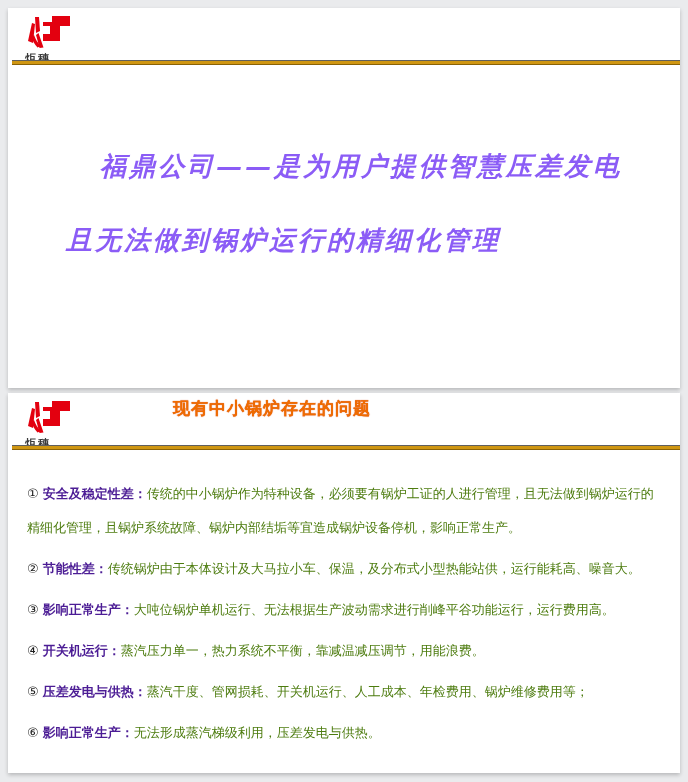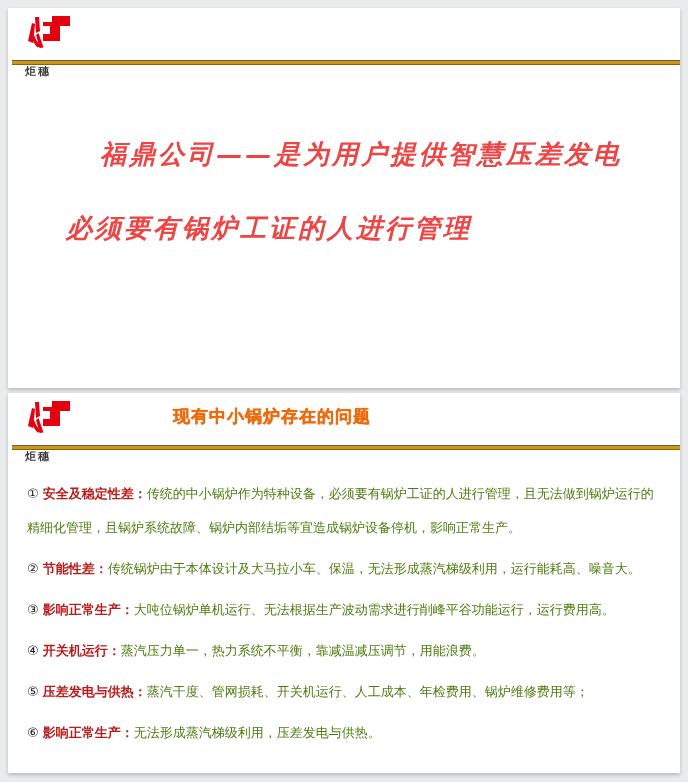--- a/index.html
+++ b/index.html
@@ -16,52 +16,52 @@
     background:#ffffff;
     box-shadow:0 2px 4px rgba(0,0,0,0.22);
   }
   .slide-1{margin-top:8px;}
   .slide-2{margin-top:5px;}
   
   .logo{position:absolute;left:17px;top:6px;width:52px;}
   .logo svg{display:block;}
   .logo-text{
     font-size:11px;font-weight:bold;color:#3a3a3a;
-    letter-spacing:2px;margin-top:14px;line-height:11px;
+    letter-spacing:2px;margin-top:1px;line-height:11px;
   }
   .gold-rule{
     position:absolute;top:52px;left:4px;right:0;height:3px;
     background:#cf9612;
     border-top:1px solid #5f5f5f;
     border-bottom:1px solid #8a6207;
   }
   
   .callig{
-    position:absolute;left:58px;top:128px;width:576px;
+    position:absolute;left:58px;top:140px;width:576px;
     font-family:"DejaVu Serif","Liberation Serif",serif;
     font-style:italic;font-weight:bold;
     font-size:26px;line-height:37px;letter-spacing:3px;
-    color:#ef4444;
+    color:#8b5cf6;
     text-indent:34px;
   }
   
   .s2-title{
-    position:absolute;left:165px;top:12px;
+    position:absolute;left:165px;top:4px;
     font-size:17px;font-weight:bold;letter-spacing:1px;
     color:#ef6c00;
     text-shadow:0 0 1px #d43a00;
   }
   
   .issues{
     position:absolute;left:19px;top:84px;width:638px;
     font-size:13px;line-height:34px;color:#1c1c1c;
   }
   .issue{margin-bottom:7px;}
   .issue .num{font-weight:normal;margin-right:4px;}
-  .issue .lbl{font-weight:bold;color:#b91c1c;}
+  .issue .lbl{font-weight:bold;color:#4c1d95;}
   .issue .txt{font-weight:normal;color:#4d7c0f;}
 </style>
 </head>
 <body>
 
 <div class="slide slide-1">
   <div class="logo">
     <span>
       <svg width="48" height="38" viewBox="0 0 48 38">
         <g fill="#e3000f">
@@ -77,21 +77,21 @@
         <rect x="18" y="12" width="7" height="8" fill="#ffffff"></rect>
       </svg>
     </span>
     <div class="logo-text">炬穗</div>
   </div>
   <div class="gold-rule"></div>
 
   <div class="callig">
     <span>福鼎公司——是为用户提供智慧压差发电</span><br>
     <br>
-    <span>必须要有锅炉工证的人进行管理</span>
+    <span>且无法做到锅炉运行的精细化管理</span>
   </div>
 </div>
 
 <div class="slide slide-2">
   <div class="logo">
     <span>
       <svg width="48" height="38" viewBox="0 0 48 38">
         <g fill="#e3000f">
           <path d="M3 27 L7 9 L10 10 L8 29 Z"></path>
           <path d="M10 3 L14 3 L15 17 L11 19 Z"></path>
@@ -106,21 +106,21 @@
     <div class="logo-text">炬穗</div>
   </div>
   <div class="s2-title">现有中小锅炉存在的问题</div>
   <div class="gold-rule"></div>
 
   <div class="issues">
     <div class="issue">
       <span class="num">①</span><span class="lbl">安全及稳定性差：</span><span class="txt">传统的中小锅炉作为特种设备，必须要有锅炉工证的人进行管理，且无法做到锅炉运行的精细化管理，且锅炉系统故障、锅炉内部结垢等宜造成锅炉设备停机，影响正常生产。</span>
     </div>
     <div class="issue">
-      <span class="num">②</span><span class="lbl">节能性差：</span><span class="txt">传统锅炉由于本体设计及大马拉小车、保温，无法形成蒸汽梯级利用，运行能耗高、噪音大。</span>
+      <span class="num">②</span><span class="lbl">节能性差：</span><span class="txt">传统锅炉由于本体设计及大马拉小车、保温，及分布式小型热能站供，运行能耗高、噪音大。</span>
     </div>
     <div class="issue">
       <span class="num">③</span><span class="lbl">影响正常生产：</span><span class="txt">大吨位锅炉单机运行、无法根据生产波动需求进行削峰平谷功能运行，运行费用高。</span>
     </div>
     <div class="issue">
       <span class="num">④</span><span class="lbl">开关机运行：</span><span class="txt">蒸汽压力单一，热力系统不平衡，靠减温减压调节，用能浪费。</span>
     </div>
     <div class="issue">
       <span class="num">⑤</span><span class="lbl">压差发电与供热：</span><span class="txt">蒸汽干度、管网损耗、开关机运行、人工成本、年检费用、锅炉维修费用等；</span>
     </div>

